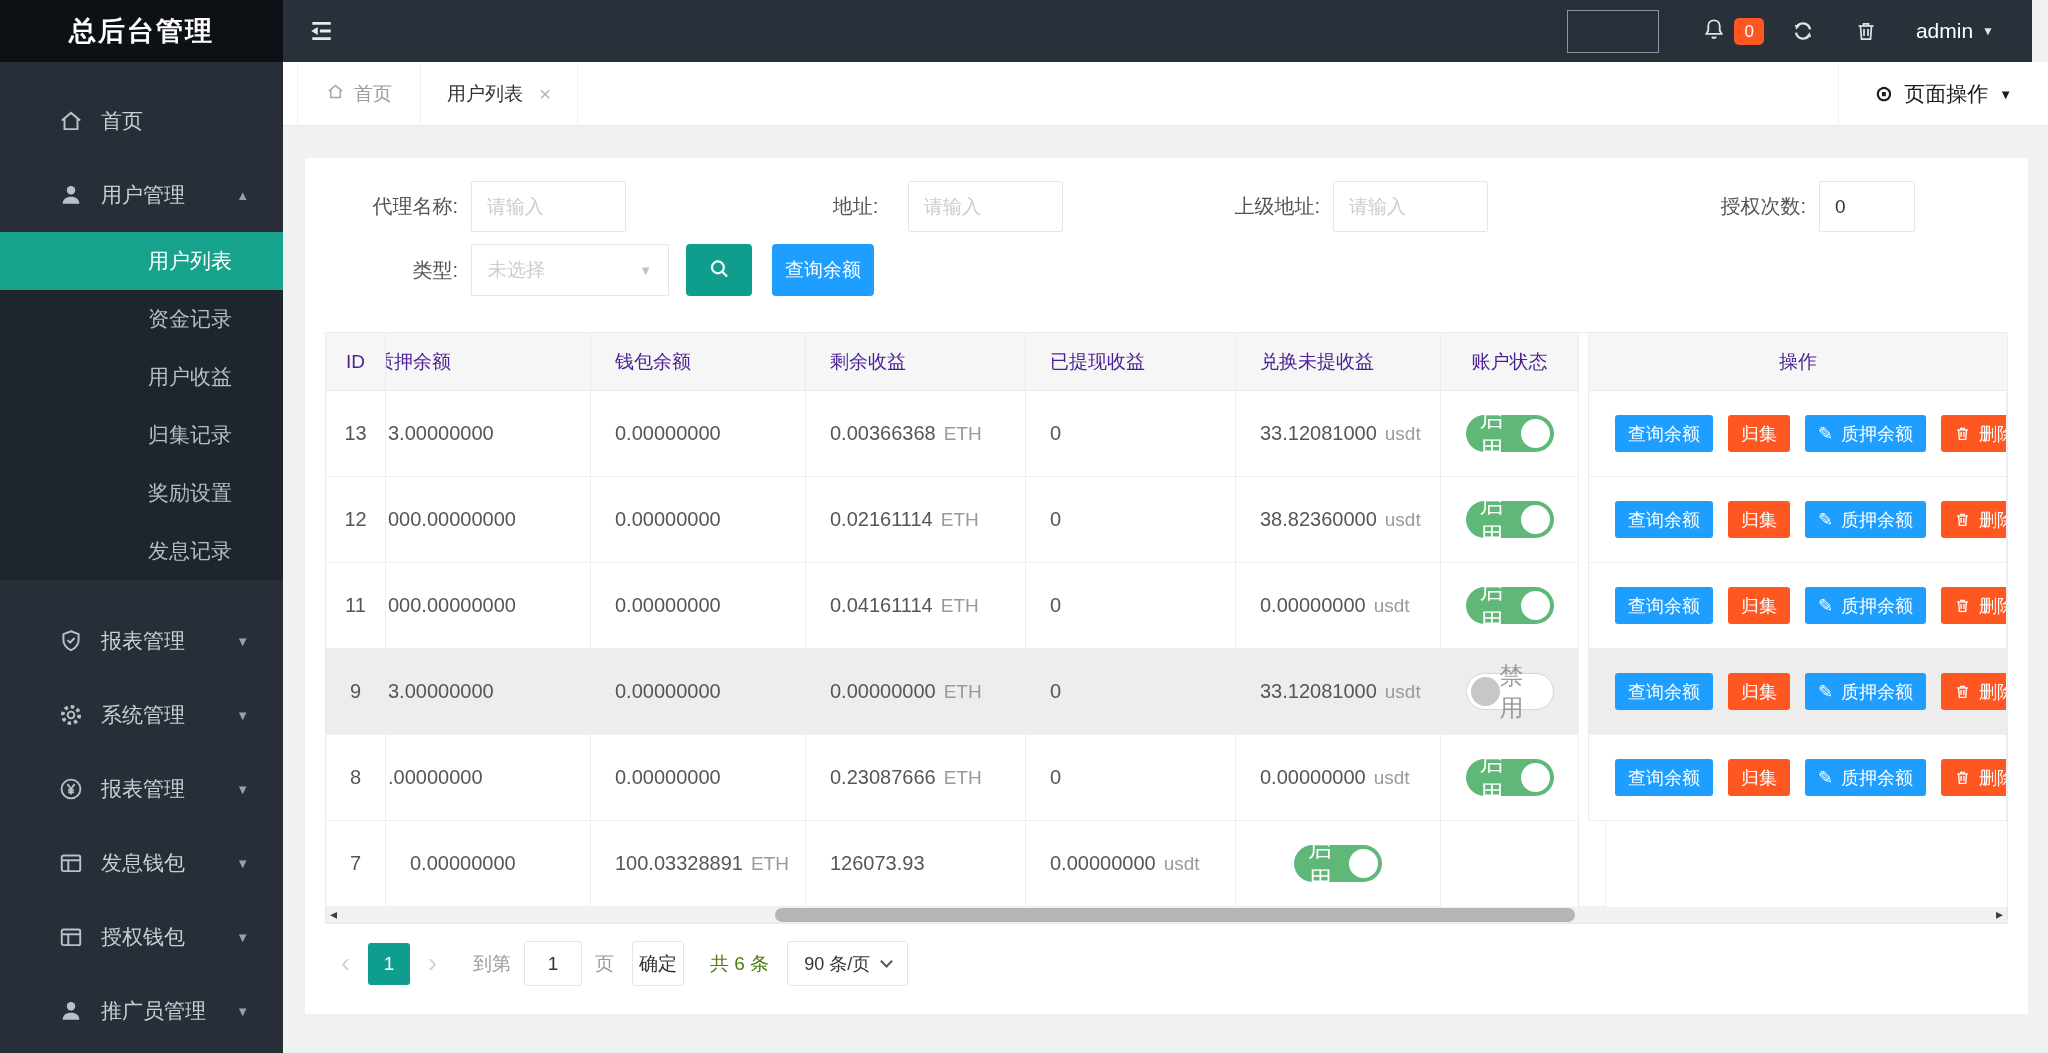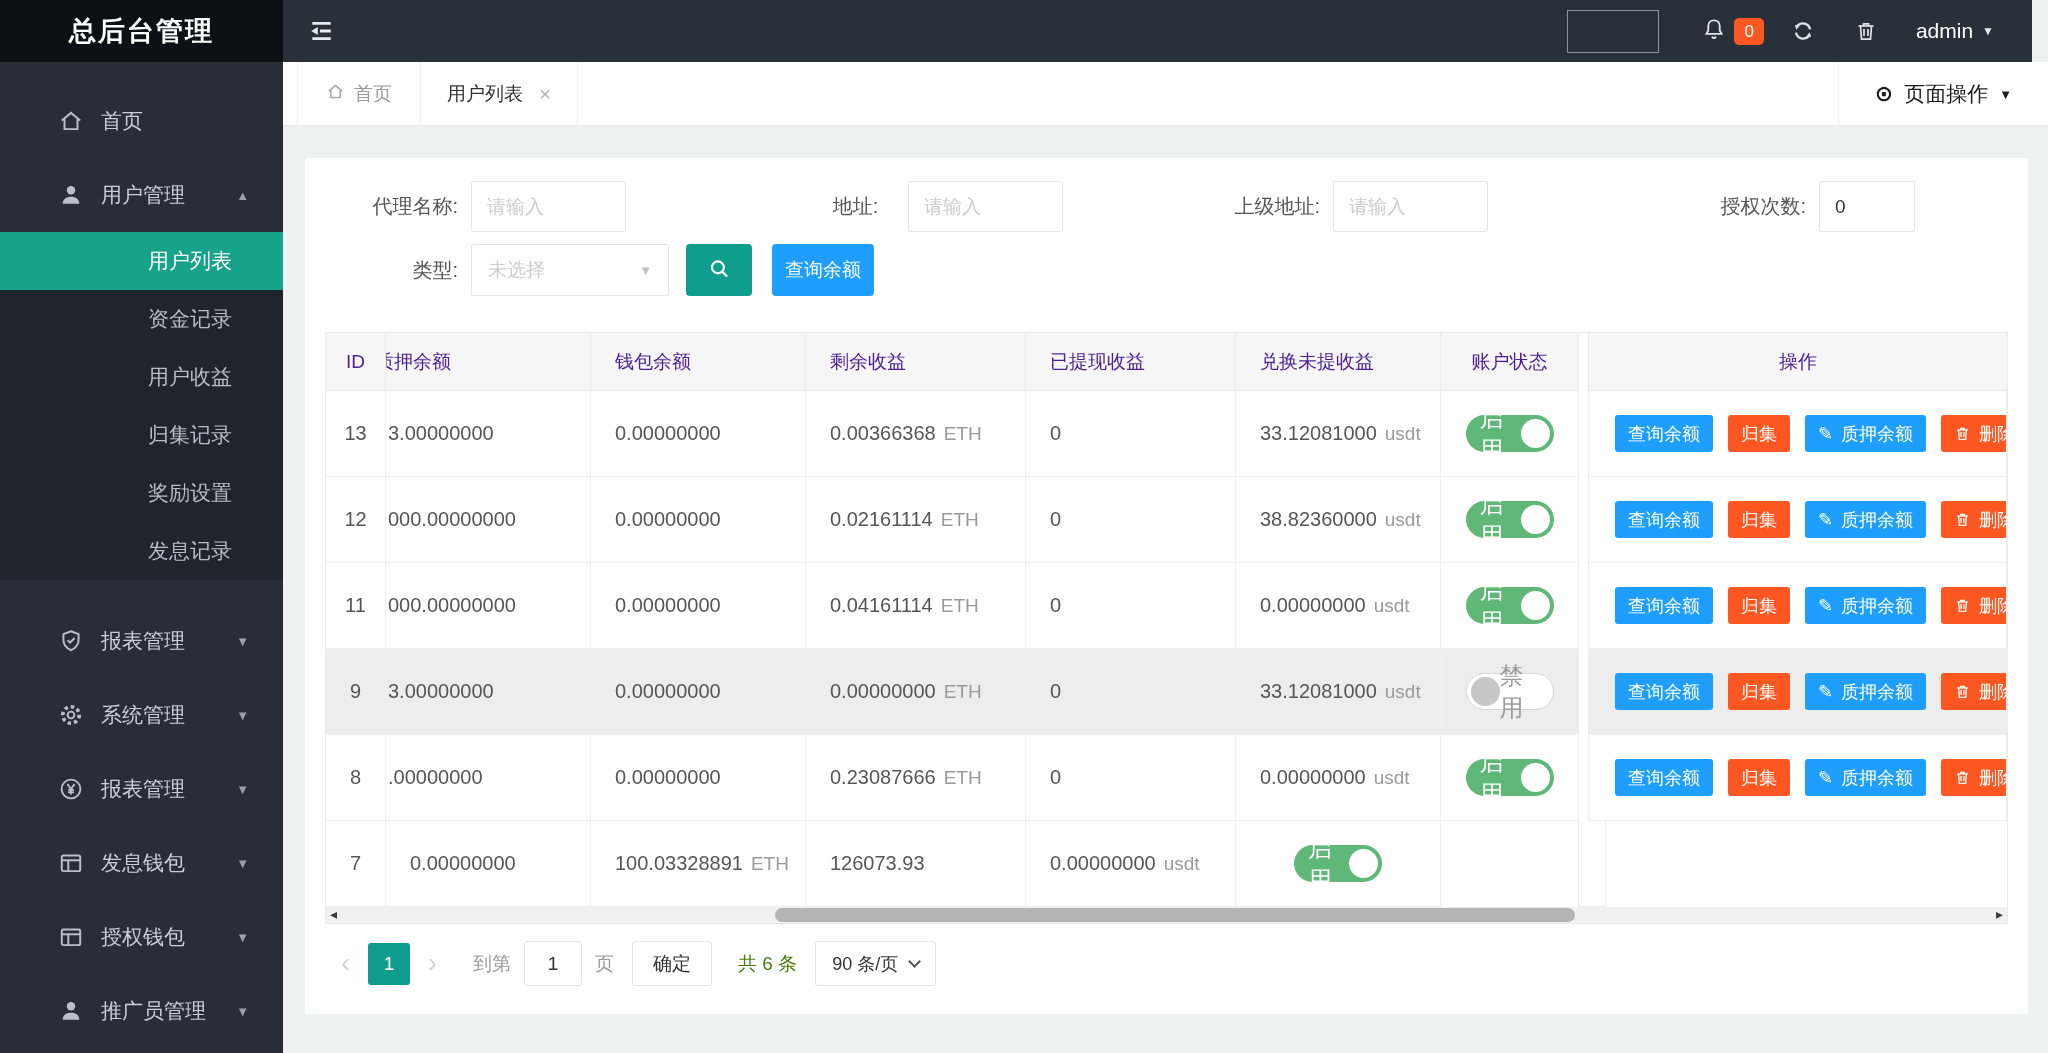--- a/index.html
+++ b/index.html
@@ -109,21 +109,21 @@
 
   
   .pager{display:flex;align-items:center;margin-top:17px;padding-left:10px;font-size:19px;color:#999;}
   .pg-prev,.pg-next{font-size:27px;color:#d2d2d2;cursor:pointer;padding:0 6px;}
   .pg-cur{width:42px;height:42px;background:#0f9d8d;color:#fff;border-radius:3px;display:flex;align-items:center;
           justify-content:center;font-size:19px;margin:0 12px;cursor:pointer;}
   .pg-label{color:#9b9b9b;}
   .pg-label.goto{margin-left:30px;}
   .pg-input{width:58px;height:45px;border:1px solid #e5e5e5;border-radius:3px;text-align:center;font-size:19px;color:#333;
             margin:0 13px;outline:none;font-family:inherit;}
-  .pg-confirm{width:80px;height:45px;border:1px solid #e5e5e5;background:#fff;border-radius:3px;font-size:19px;color:#333;
+  .pg-confirm{width:52px;height:45px;border:1px solid #e5e5e5;background:#fff;border-radius:3px;font-size:19px;color:#333;
               margin-left:18px;cursor:pointer;font-family:inherit;}
   .pg-total{margin-left:26px;color:#4d7c0f;}
   .pg-size{margin-left:18px;height:45px;border:1px solid #e5e5e5;border-radius:3px;display:flex;align-items:center;
            padding:0 16px;gap:12px;color:#333;font-size:18px;cursor:pointer;}
   .chev{width:9px;height:9px;border-right:2px solid #555;border-bottom:2px solid #555;transform:rotate(45deg);margin-top:-5px;}
 </style>
 </head>
 <body>
 
 <div class="app">

